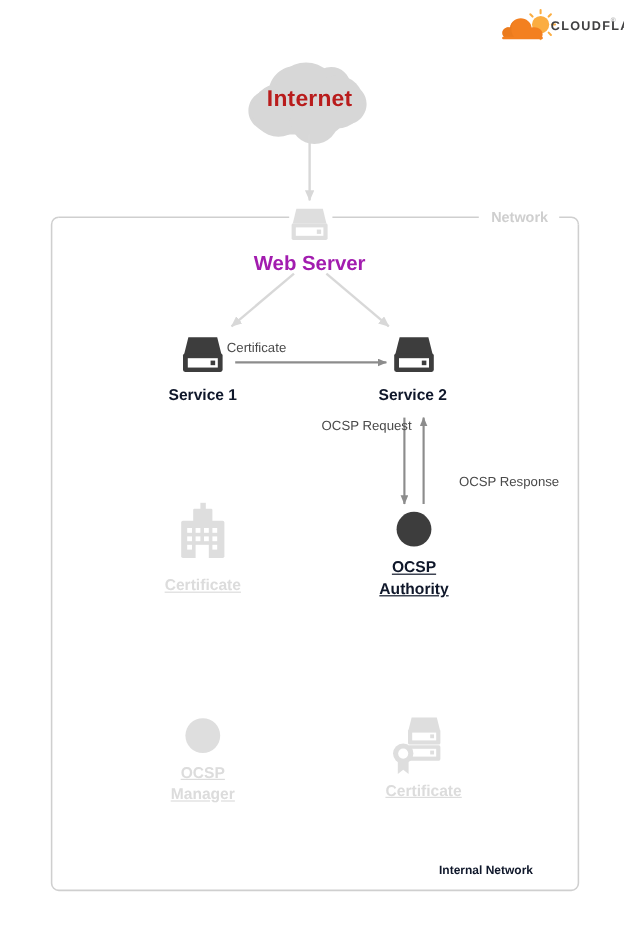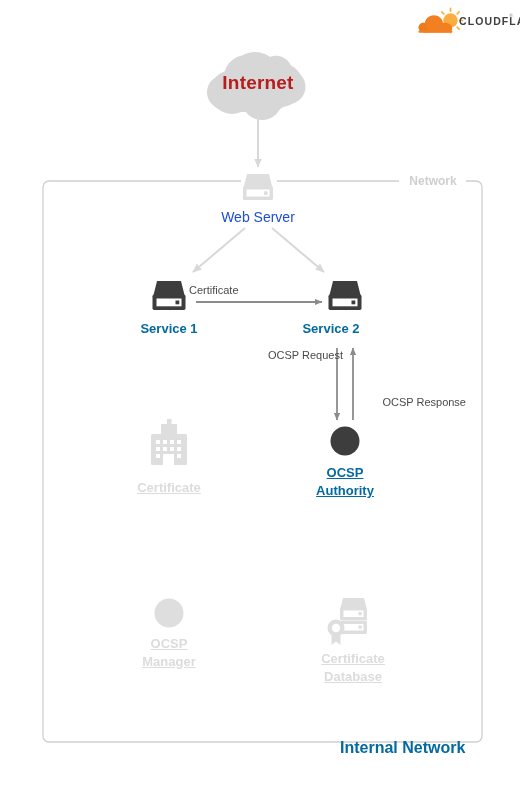--- a/index.html
+++ b/index.html
@@ -35,31 +35,31 @@
     white-space: nowrap;
     line-height: 1.25;
   }
   .lbl-cloud {
     color: #b91c1c;
     font-weight: bold;
     font-size: 19px;
     letter-spacing: 0.2px;
   }
   .lbl-dim {
-    color: #1d4ed8;
-    font-weight: normal;
-    font-size: 14px;
+    color: #a21caf;
+    font-weight: bold;
+    font-size: 17px;
   }
   .lbl-dim2 {
     color: #dcdcdc;
     font-weight: bold;
     font-size: 13px;
   }
   .lbl-dark {
-    color: #0369a1;
+    color: #0f172a;
     font-weight: bold;
     font-size: 13px;
   }
   .lbl-flow {
     color: #4a4a4a;
     font-weight: normal;
     font-size: 11px;
   }
   .lbl-firewall {
     color: #cfcfcf;
@@ -216,21 +216,21 @@
   </svg>
 
   <div class="lbl lbl-cloud" style="left:208px; top:71px; width:100px;">Internet</div>
 
   <div class="lbl lbl-firewall" style="left:401px; top:174px; width:64px;">Network</div>
 
   <div class="lbl lbl-dim" style="left:198px; top:209px; width:120px;">Web Server</div>
 
   <div class="lbl lbl-dark" style="left:119px; top:321px; width:100px;">Service 1</div>
 
-  <div class="lbl lbl-dark" style="left:281px; top:321px; width:100px;text-align:center;">Service 2</div>
+  <div class="lbl lbl-dark" style="left:294px; top:321px; width:100px;text-align:center;">Service 2</div>
 
   <div class="lbl lbl-flow" style="left:189px; top:284px; width:110px; text-align:left;">Certificate</div>
 
   <div class="lbl lbl-flow" style="left:253px; top:349px; width:90px; text-align:right;">OCSP Request</div>
 
   <div class="lbl lbl-flow" style="left:366px; top:396px; width:100px; text-align:right;">OCSP Response</div>
 
   <div class="lbl lbl-dark multi" style="left:285px; top:464px; width:120px;">
     <div>OCSP</div>
     <div>Authority</div>
@@ -240,18 +240,17 @@
     <div>Certificate</div>
   </div>
 
   <div class="lbl lbl-dim2 multi" style="left:109px; top:635px; width:120px;">
     <div>OCSP</div>
     <div>Manager</div>
   </div>
 
   <div class="lbl lbl-dim2 multi" style="left:293px; top:650px; width:120px;">
     <div>Certificate</div>
-    <div>Database</div>
-  </div>
-
-  <div class="lbl lbl-dark" style="left:340px; top:720px; width:130px; text-align:left; font-size:16px;margin-top:18px;">Internal Network</div>
+  </div>
+
+  <div class="lbl lbl-dark" style="left:340px; top:720px; width:130px; text-align:center; font-size:10px;">Internal Network</div>
 
 </div>
 
 </body></html>

